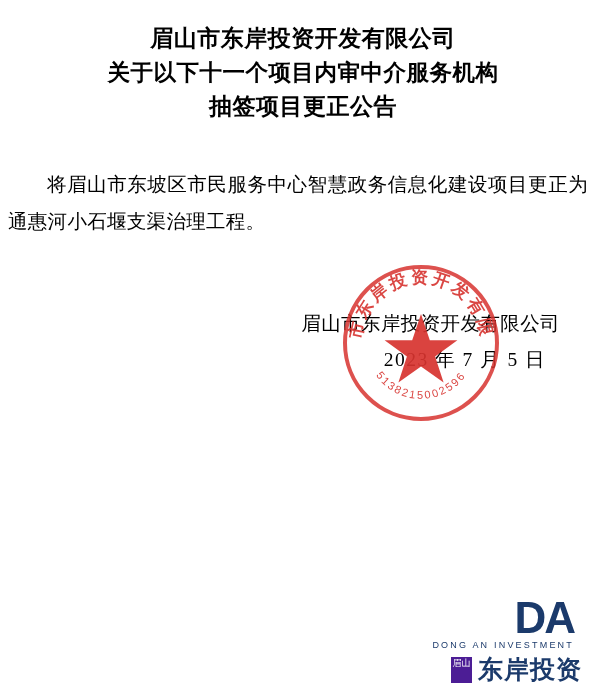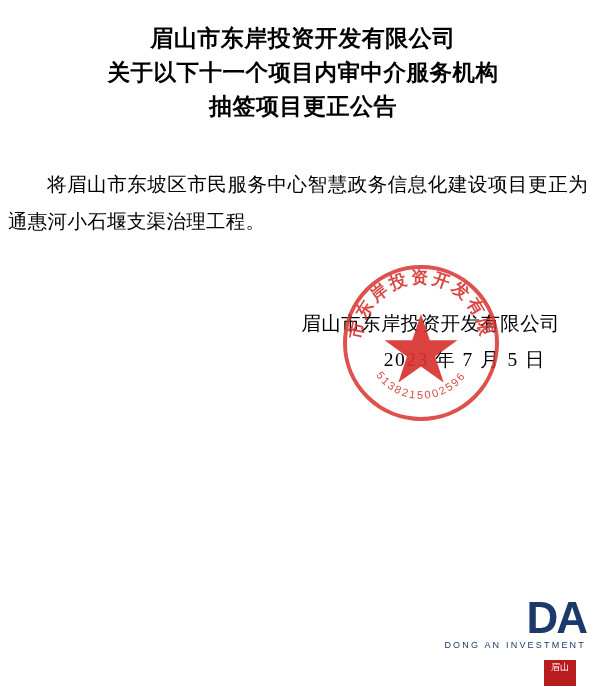--- a/index.html
+++ b/index.html
@@ -87,21 +87,21 @@
   
   .footer-logo {
     position: absolute;
     right: 16px;
     bottom: 8px;
     width: 190px;
     height: 92px;
   }
   .logo-da {
     position: absolute;
-    right: 4px;
+    right: 16px;
     top: 0;
     width: 180px;
     text-align: right;
   }
   .logo-da-mark {
     font-family: "Liberation Sans", sans-serif;
     font-weight: bold;
     font-size: 44px;
     line-height: 44px;
     color: #1b3a6b;
@@ -115,25 +115,25 @@
   }
   .logo-cn {
     position: absolute;
     right: 8px;
     bottom: 2px;
     display: flex;
     align-items: center;
     justify-content: flex-end;
   }
   .logo-cn-badge {
-    width: 32px;
+    width: 21px;
     height: 26px;
-    background: #b91c1c;
+    background: #4c1d95;
     color: #fff;
-    font-family: Liberation Serif, serif;
+    font-family: Liberation Mono, monospace;
     font-size: 9px;
     line-height: 11px;
     text-align: center;
     padding-top: 2px;
     box-sizing: border-box;
     margin-right: 6px;
     letter-spacing: 0;
   }
   .logo-cn-text {
     font-family: "Liberation Sans", sans-serif;
@@ -180,16 +180,17 @@
     </svg>
   </div>
 
   <div class="footer-logo">
     <div class="logo-da">
       <div class="logo-da-mark">DA</div>
       <div class="logo-da-sub">DONG AN INVESTMENT</div>
     </div>
     <div class="logo-cn">
       <div class="logo-cn-badge">眉山</div>
+      <div class="logo-cn-text">东岸投资</div>
     </div>
   </div>
 
 </div>
 
 </body></html>

